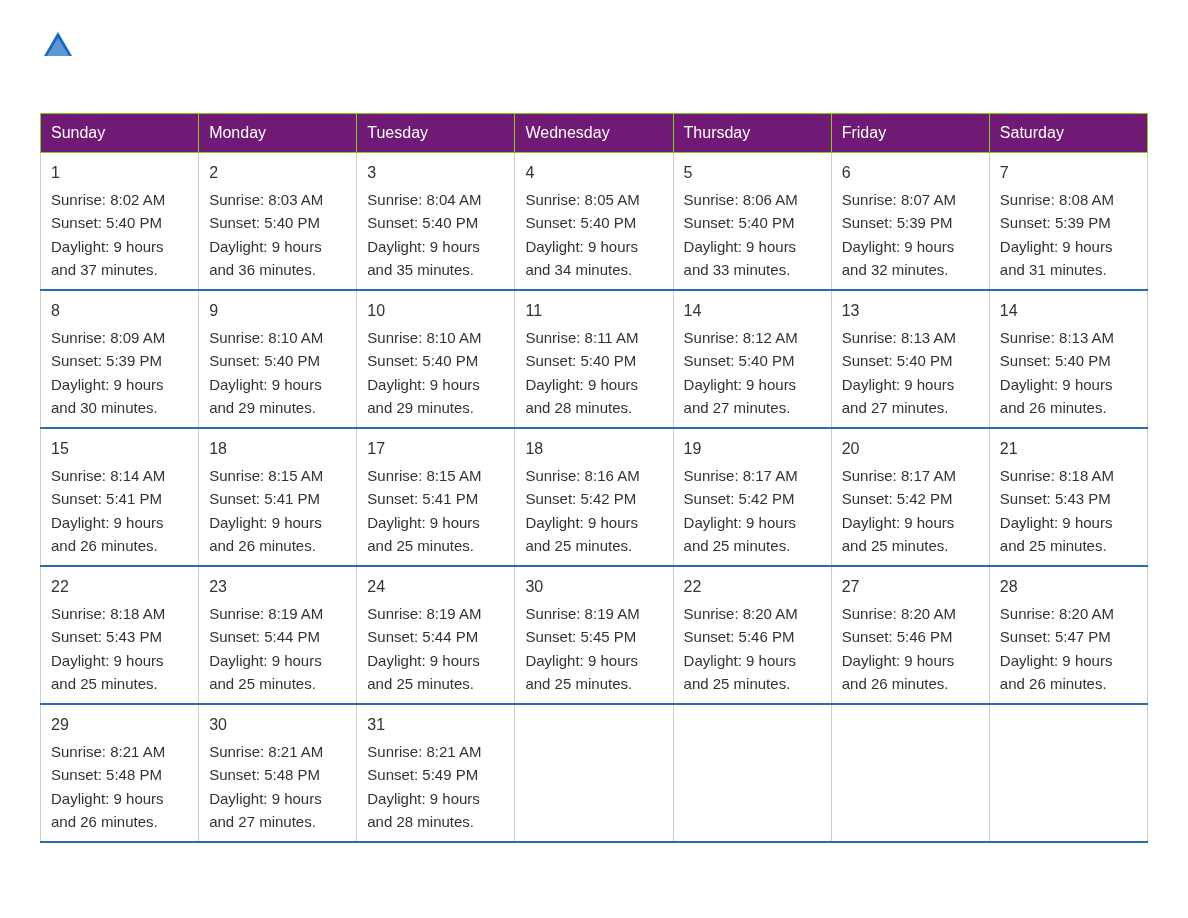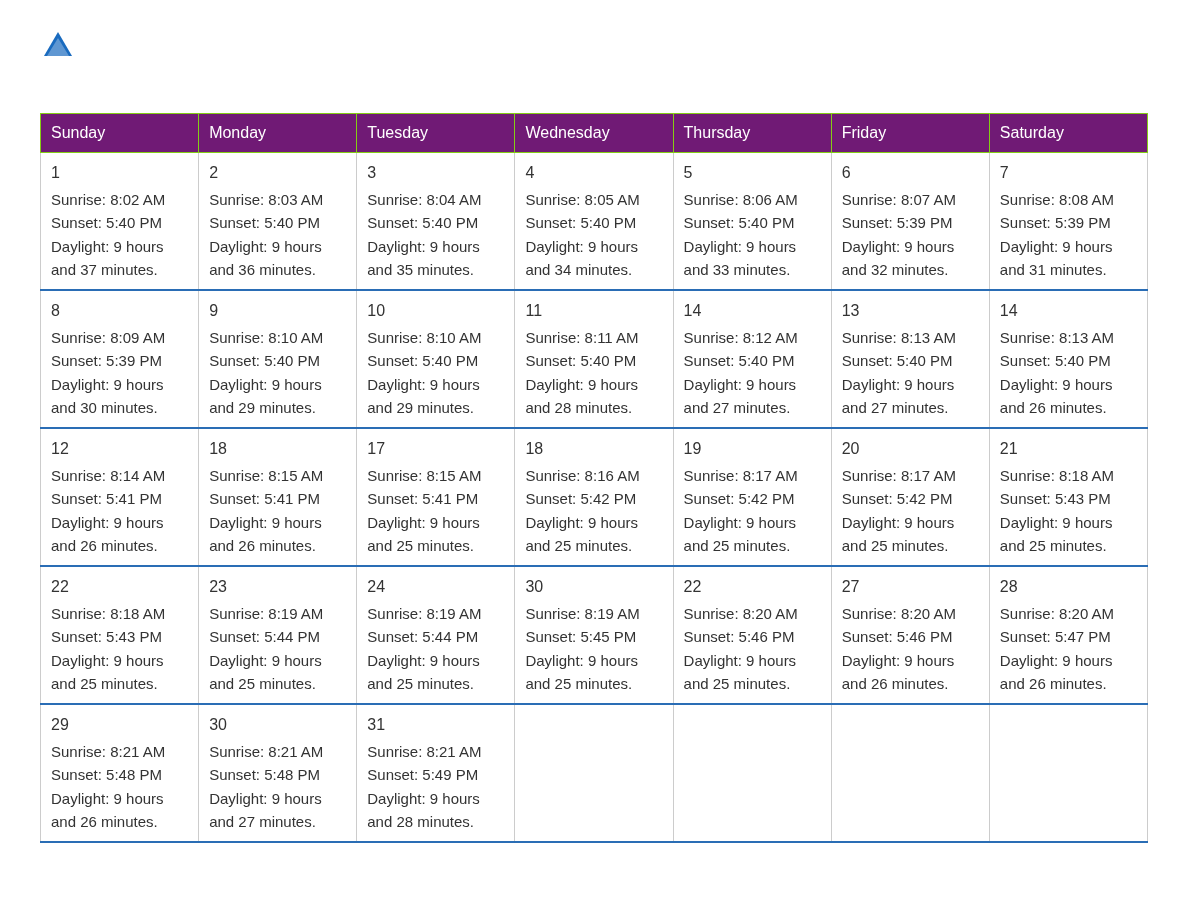--- a/index.html
+++ b/index.html
@@ -181,21 +181,21 @@
         <span class="day-num">13</span>
         <span class="day-info">Sunrise: 8:13 AM<br>Sunset: 5:40 PM<br>Daylight: 9 hours<br>and 27 minutes.</span>
       </td>
         <td>
         <span class="day-num">14</span>
         <span class="day-info">Sunrise: 8:13 AM<br>Sunset: 5:40 PM<br>Daylight: 9 hours<br>and 26 minutes.</span>
       </td>
       </tr>
       <tr>
         <td>
-        <span class="day-num">12</span>
+        <span class="day-num">15</span>
         <span class="day-info">Sunrise: 8:14 AM<br>Sunset: 5:41 PM<br>Daylight: 9 hours<br>and 26 minutes.</span>
       </td>
         <td>
         <span class="day-num">18</span>
         <span class="day-info">Sunrise: 8:15 AM<br>Sunset: 5:41 PM<br>Daylight: 9 hours<br>and 26 minutes.</span>
       </td>
         <td>
         <span class="day-num">17</span>
         <span class="day-info">Sunrise: 8:15 AM<br>Sunset: 5:41 PM<br>Daylight: 9 hours<br>and 25 minutes.</span>
       </td>

